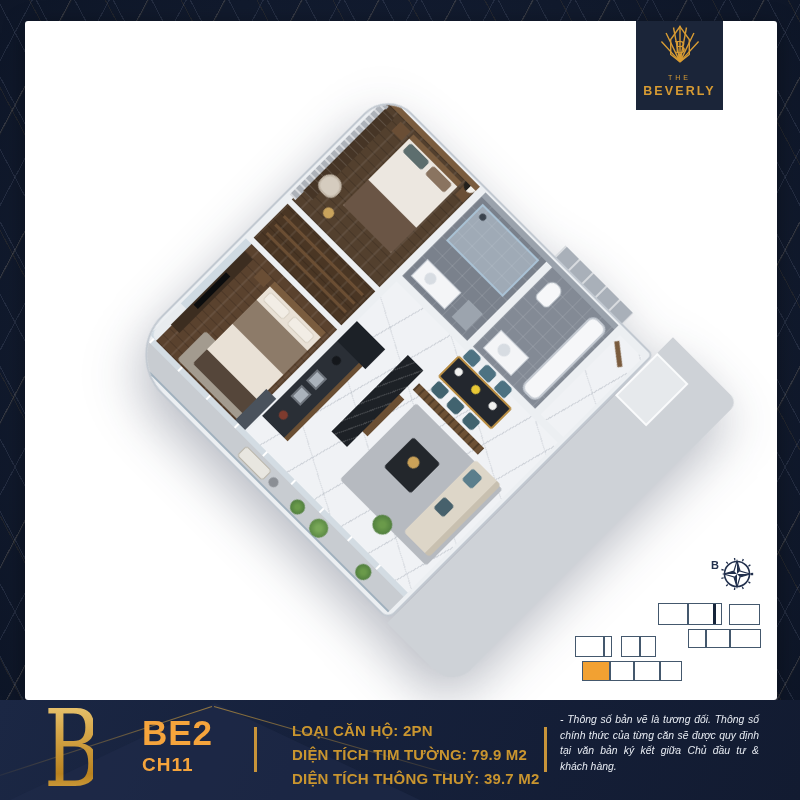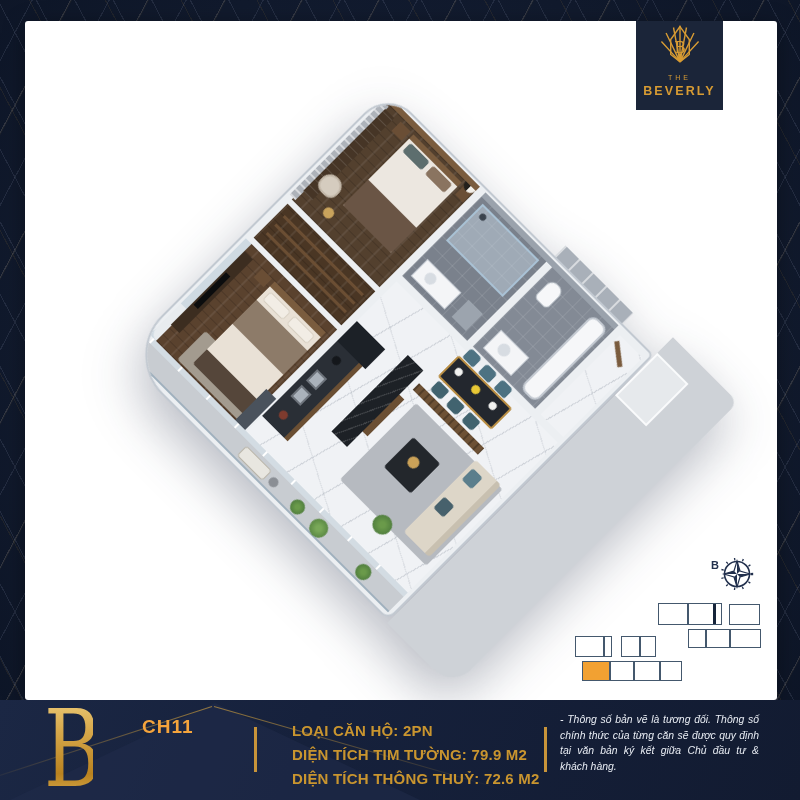--- a/index.html
+++ b/index.html
@@ -217,26 +217,27 @@
       </div>
     </div>
 
   <div class="footer">
     <div class="pyramid"></div>
     <div class="ray" style="left:212px;top:6px;width:250px;transform:rotate(162deg);"></div>
     <div class="ray" style="left:214px;top:6px;width:300px;transform:rotate(16deg);"></div>
   </div>
   <div class="big-b" style="top:686px;">B</div>
   <div class="unit">
+    <div class="unit-code">BE2</div>
     <div class="unit-id">CH11</div>
   </div>
   <div class="vbar" style="left:254px;"></div>
   <div class="specs" id="specs">
       <div>LOẠI CĂN HỘ: 2PN</div>
       <div>DIỆN TÍCH TIM TƯỜNG: 79.9 M2</div>
-      <div>DIỆN TÍCH THÔNG THUỶ: 72.6 M2</div>
+      <div>DIỆN TÍCH THÔNG THUỶ: 39.7 M2</div>
     </div>
   <div class="vbar" style="left:544px;"></div>
   <div class="disclaimer" id="disclaimer">
       <p>- Thông số bản vẽ là tương đối. Thông số chính thức của từng căn sẽ được quy định tại văn bản ký kết giữa Chủ đầu tư &amp; khách hàng.</p>
     </div>
 
 </div>
 
 </body></html>

